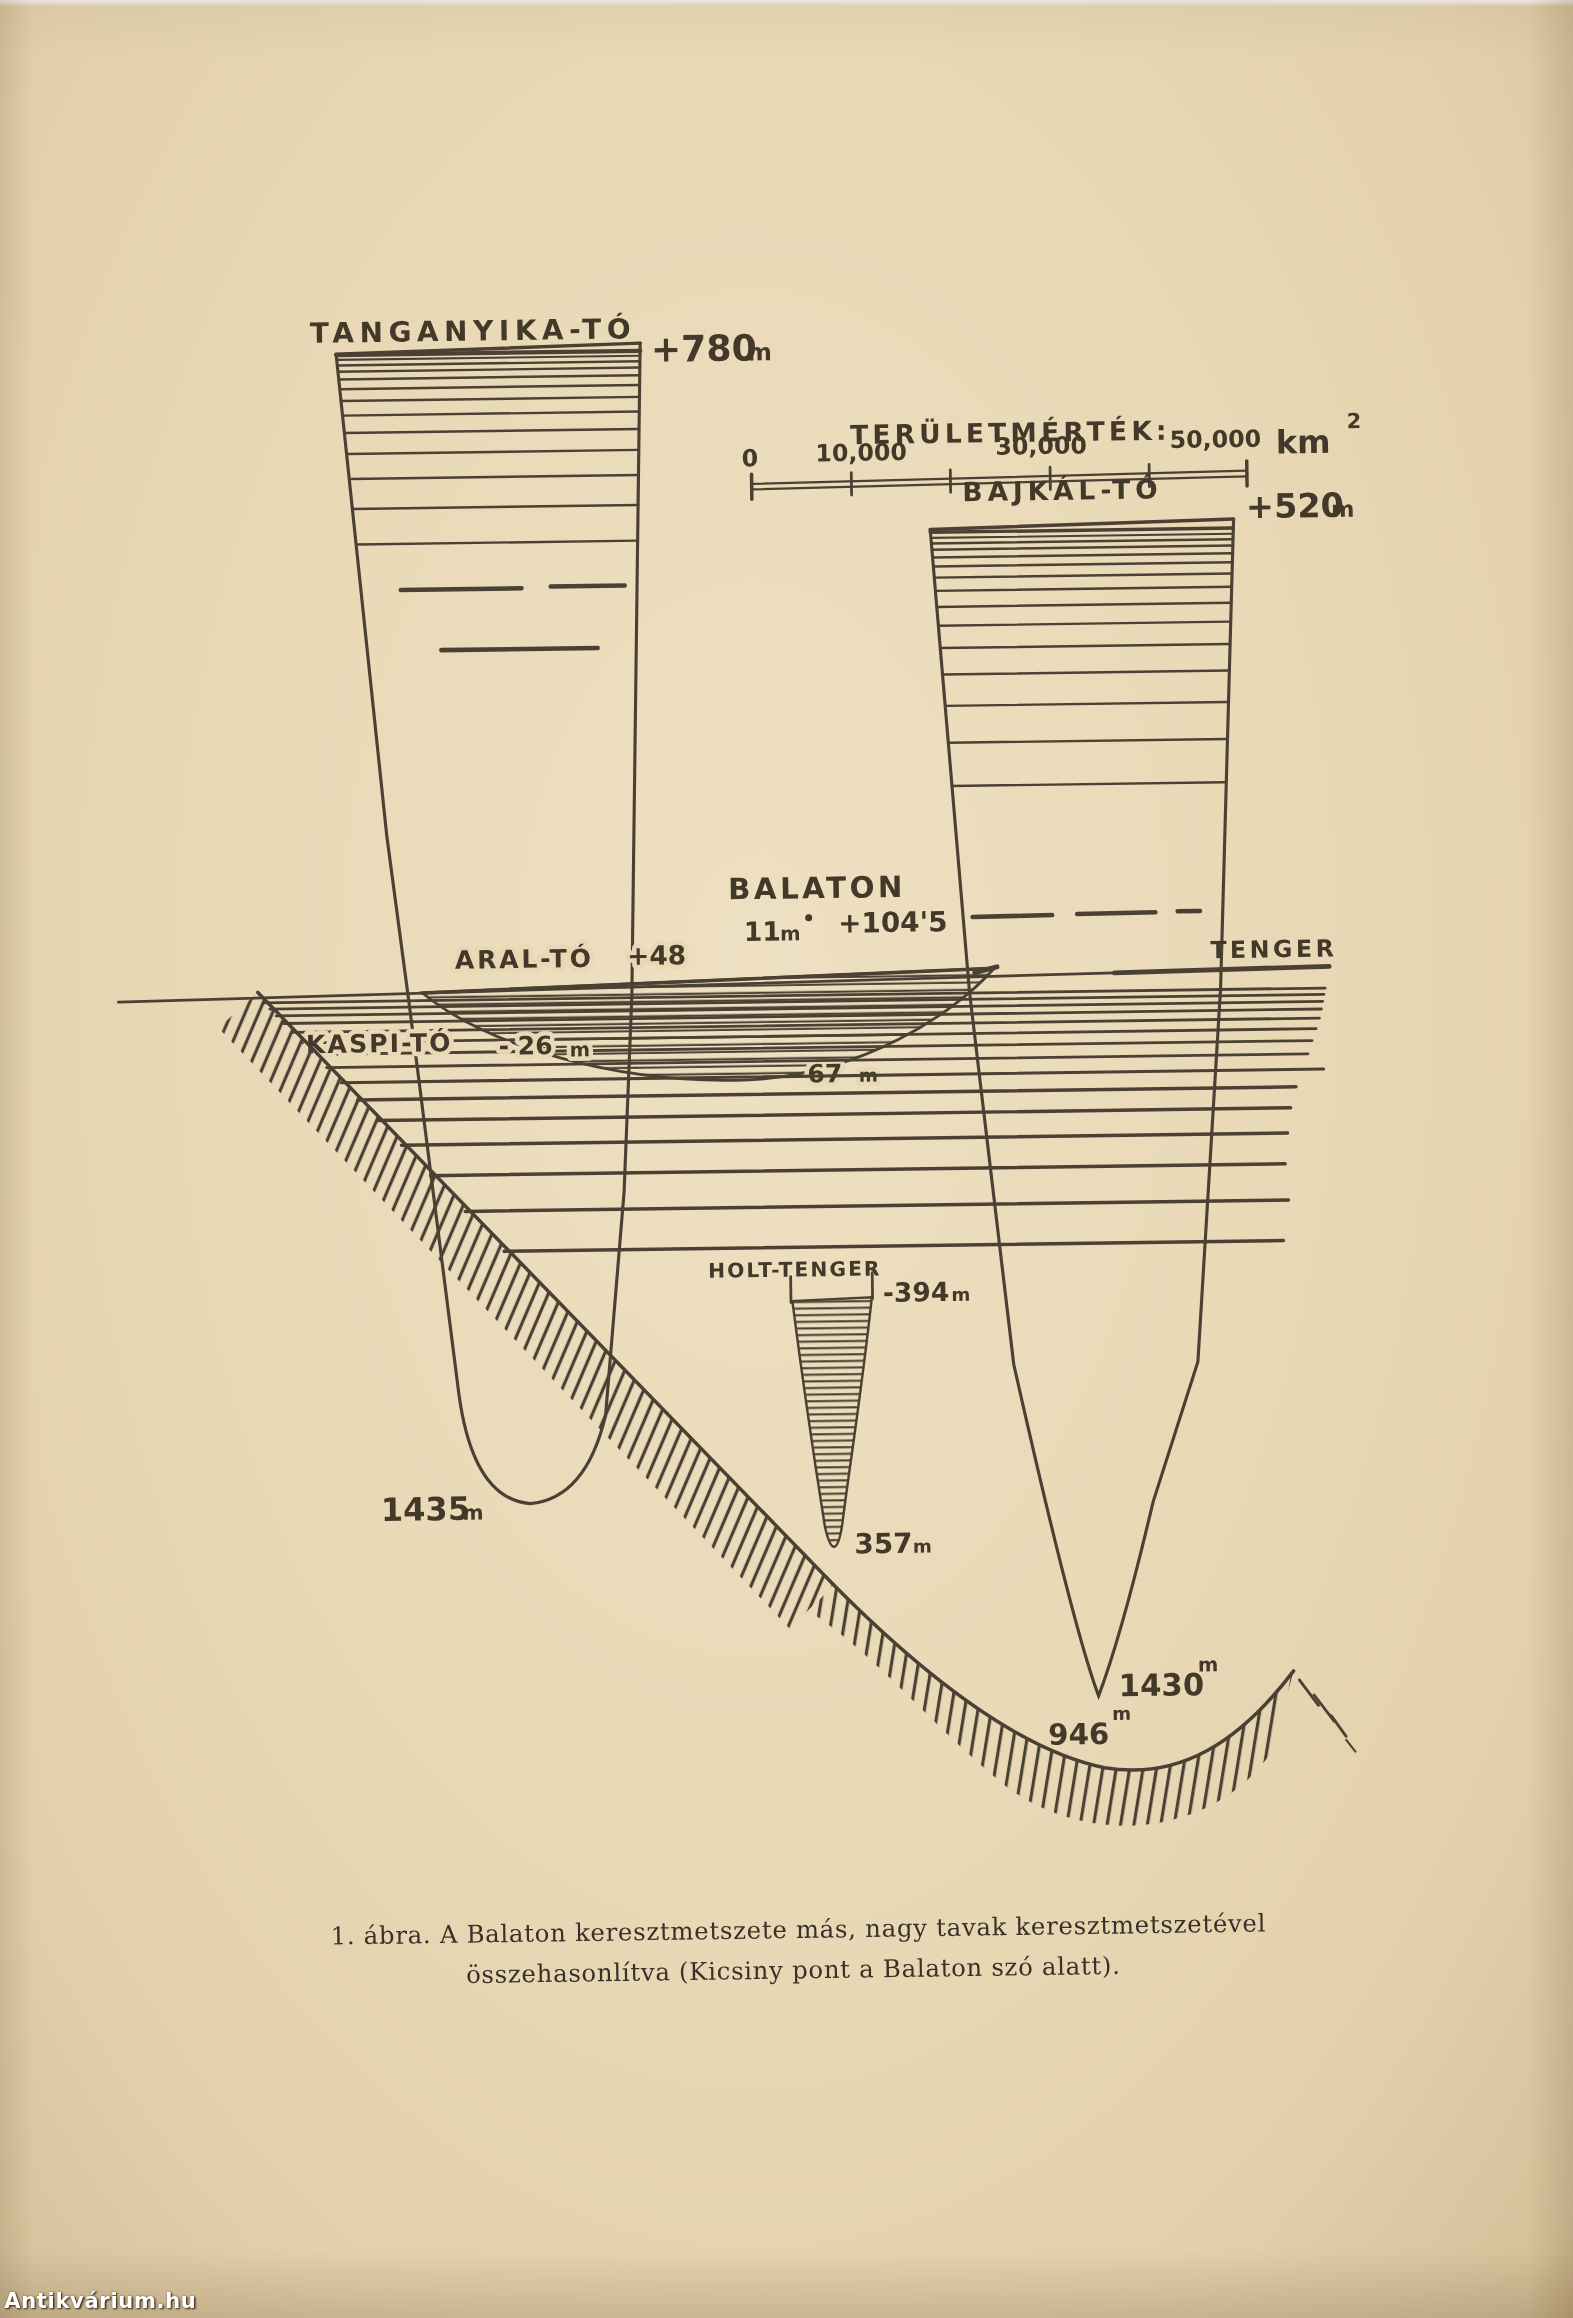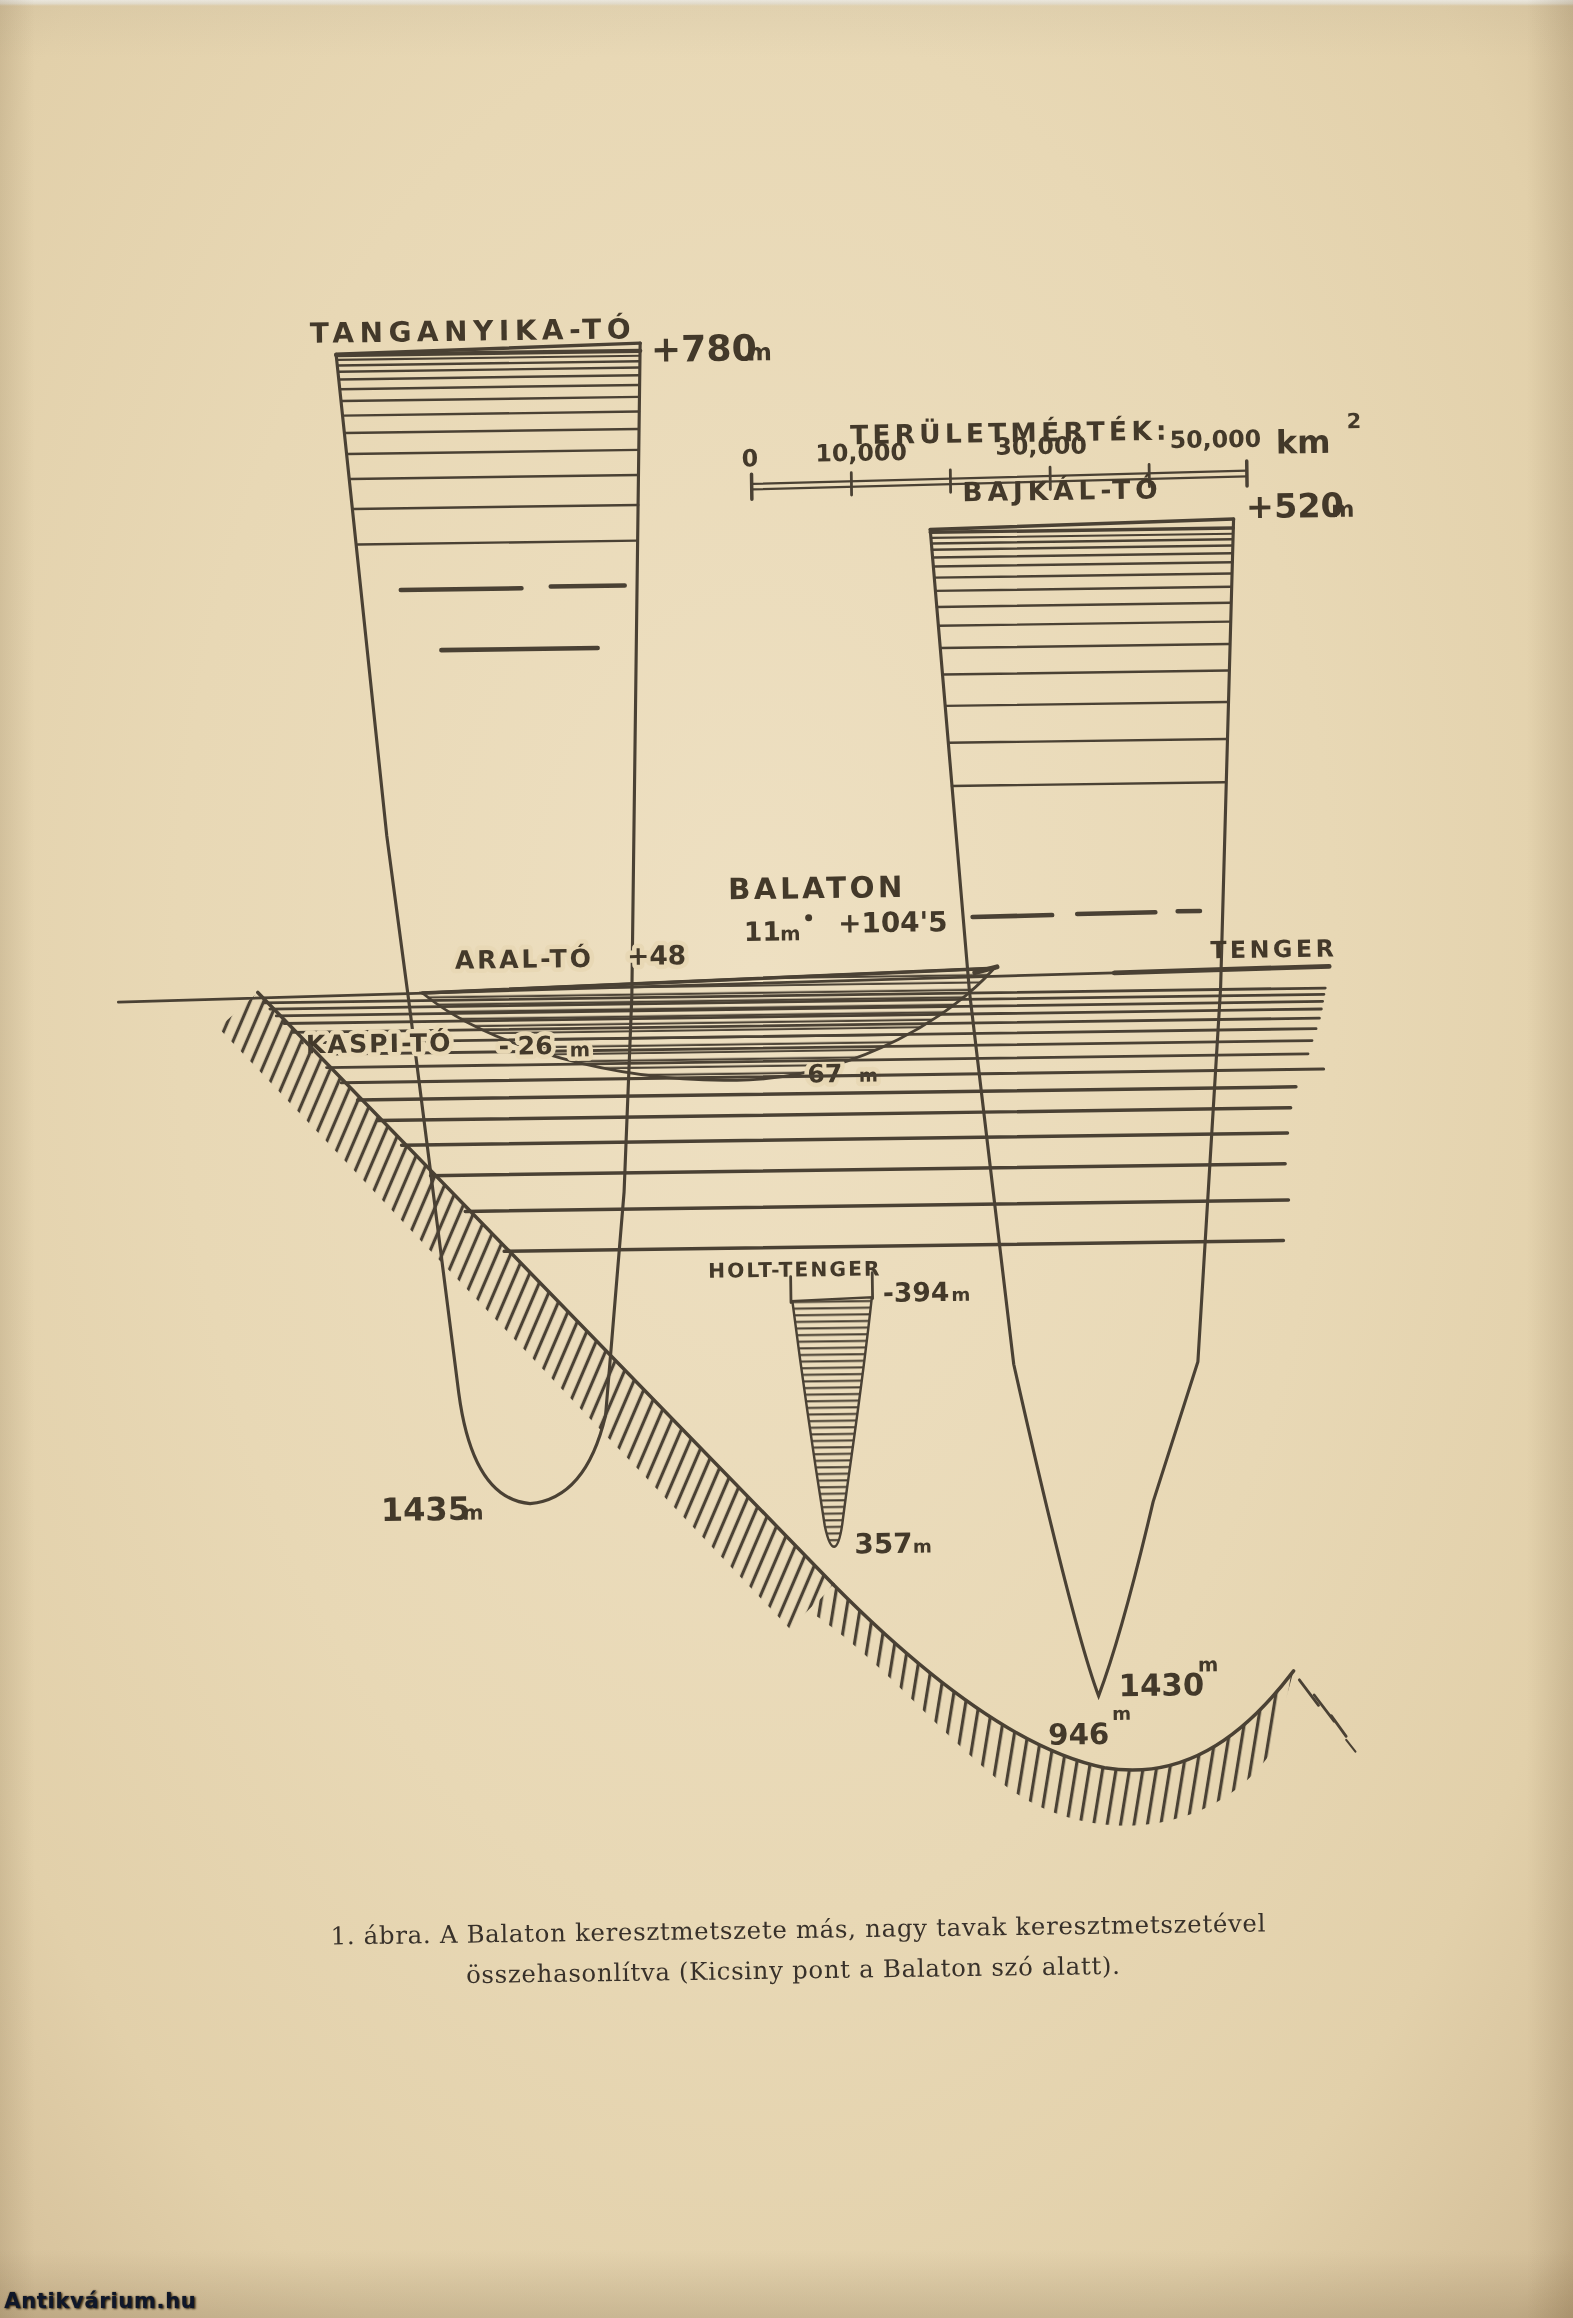--- a/index.html
+++ b/index.html
@@ -33,21 +33,21 @@
   .serif {
     font-family:"DejaVu Serif", serif; font-weight:400; fill:#38312a;
     letter-spacing:1px;
   }
   .halo {
     paint-order:stroke; stroke:#e8d8b5; stroke-width:13px; stroke-linejoin:round;
   }
   .watermark {
     position:absolute; left:4.2px; bottom:5.6px;
     font:700 21px "DejaVu Sans", sans-serif; letter-spacing:0.7px;
-    color:#0f172a;
+    color:#ffffff;
     text-shadow:1.4px 1.4px 2.1px rgba(45,33,12,.95), 0 0 1.4px rgba(45,33,12,.7);
   }
 </style>
 </head>
 <body>
 
 <div class="page"></div>
 <div class="scan-top"></div>
 
 <svg width="1574" height="2319" viewBox="0 0 2256 3324">

